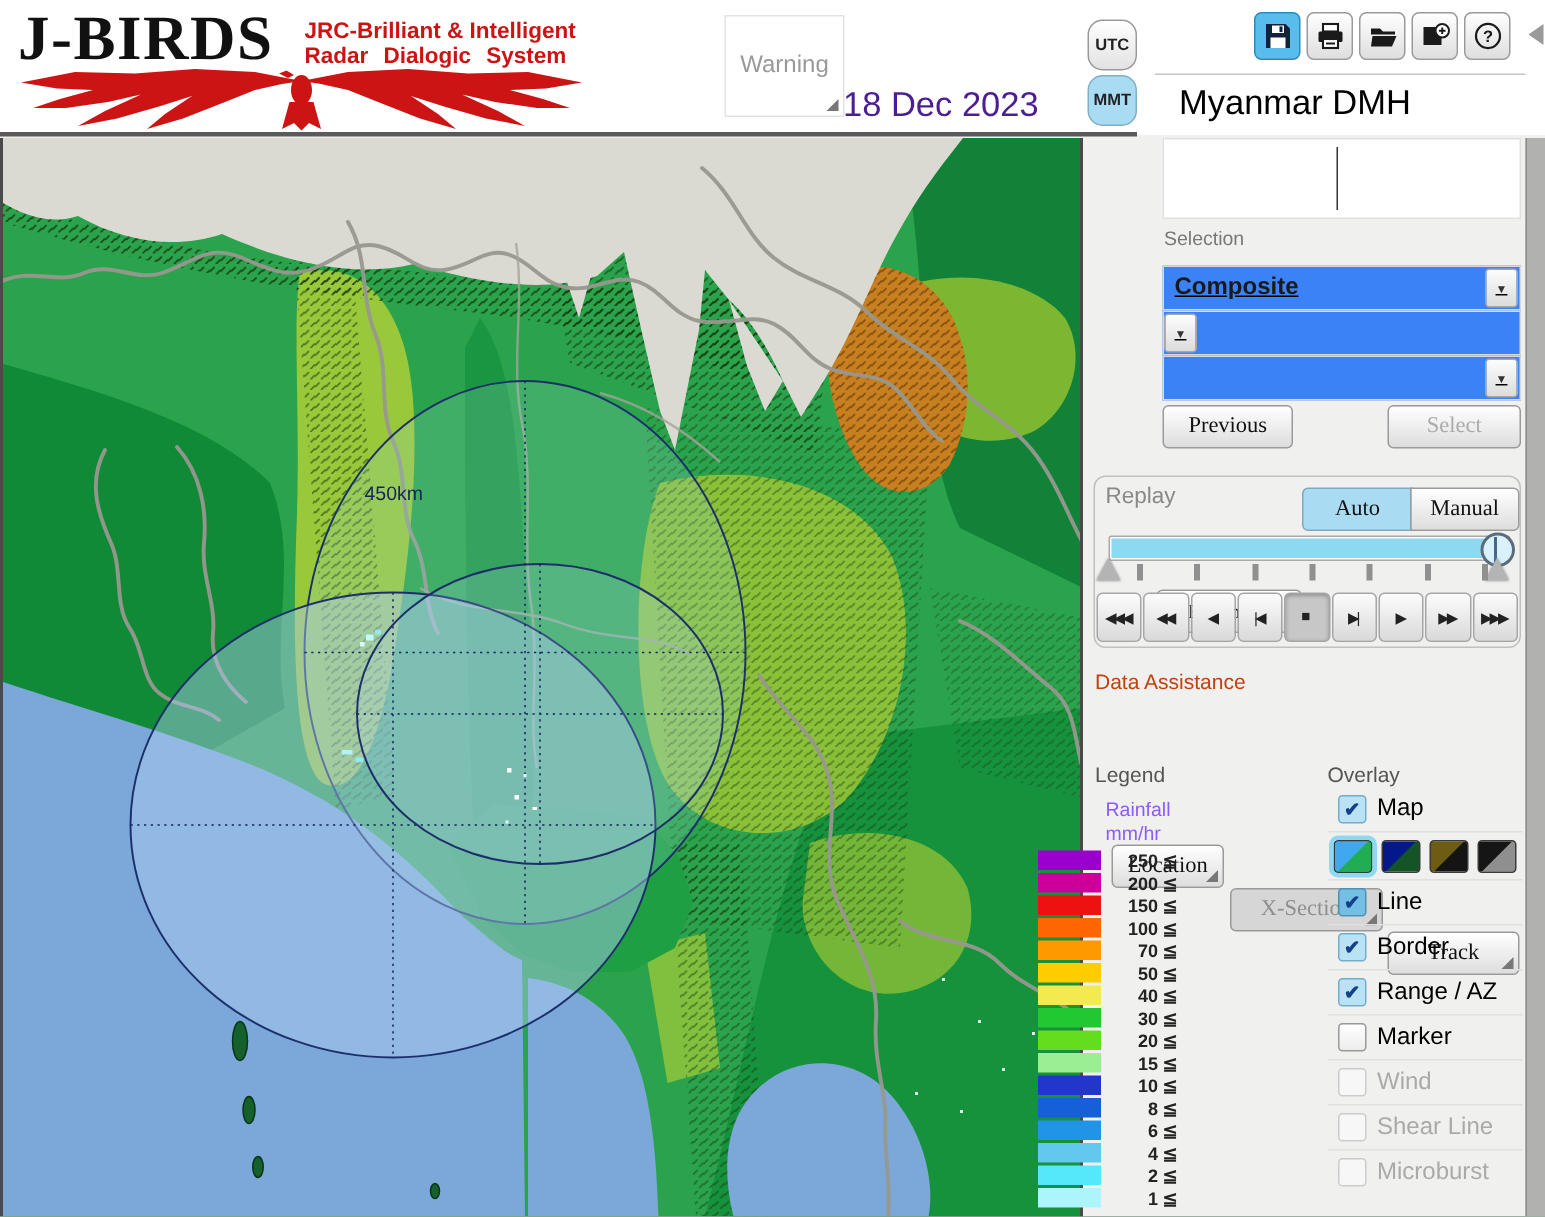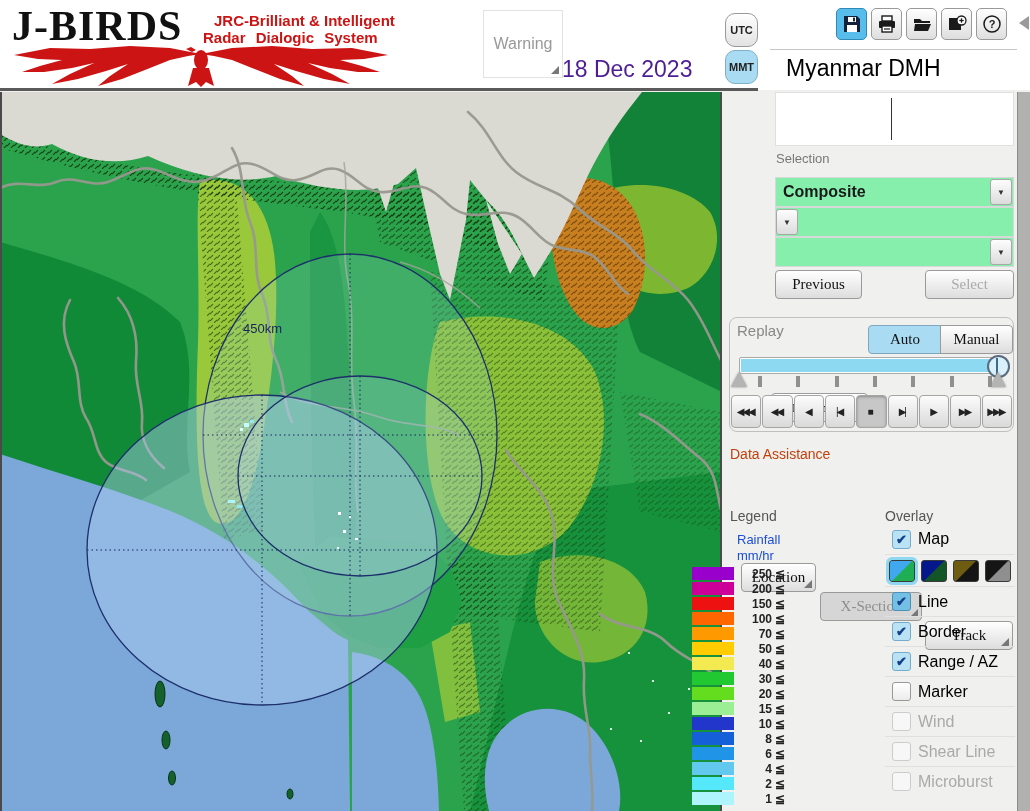--- a/index.html
+++ b/index.html
@@ -5,21 +5,21 @@
   html,body{margin:0;padding:0;background:#888;}
   .app{position:relative;width:1030px;height:811px;overflow:hidden;background:#f0f0ee;
        font-family:"Liberation Sans",sans-serif;-webkit-font-smoothing:antialiased;}
   .abs{position:absolute;}
 
   
   .header{left:0;top:0;width:1030px;height:90px;background:#fff;}
   .header-rule{left:0;top:88px;width:758px;height:3px;background:#5a5a5a;}
   .logo-title{left:12px;top:2px;font-family:"Liberation Serif",serif;font-weight:bold;
               font-size:42px;color:#111;letter-spacing:1px;}
-  .logo-sub{left:214px;top:12px;color:#cc1414;font-weight:bold;font-size:15px;line-height:17px;}
+  .logo-sub{left:203px;top:12px;color:#cc1414;font-weight:bold;font-size:15px;line-height:17px;}
   .logo-sub2{left:203px;top:29px;color:#cc1414;font-weight:bold;font-size:15px;word-spacing:6px;}
   .eagle{left:10px;top:46px;}
   .warning-btn{left:483px;top:10px;width:78px;height:66px;background:#fff;border:1px solid #e3e3e3;
                color:#999;font-size:16px;display:flex;align-items:center;justify-content:center;}
   .corner{position:relative;}
   .corner::after{content:"";position:absolute;right:3px;bottom:3px;width:0;height:0;
                  border-left:8px solid transparent;border-bottom:8px solid #777;}
   .clock-time{left:568px;top:2px;width:150px;font-size:43px;color:#3c3c3c;letter-spacing:1px;}
   .clock-date{left:562px;top:56px;width:158px;font-size:23px;color:#4c1d95;white-space:nowrap;}
   .tz-btn{width:31px;height:32px;border-radius:10px;border:1px solid #999;font-size:11px;font-weight:bold;
@@ -47,21 +47,21 @@
                   border-top:1px solid #aaa;border-bottom:1px solid #fff;}
 
   
   .side-bg{left:722px;top:92px;width:308px;height:719px;background:#f0f0ee;}
   .right-strip{left:1017px;top:92px;width:13px;height:719px;background:#b1b1af;border-left:1px solid #8c8c8c;}
   .panel-rule{left:770px;top:49px;width:247px;height:1px;background:#c6c6c6;}
   .site-name{left:786px;top:55px;font-size:23px;color:#000;}
   .white-box{left:775px;top:92px;width:237px;height:52px;background:#fff;border:1px solid #e0e0e0;}
   .cursor-line{left:891px;top:98px;width:1px;height:42px;background:#333;}
   .sec-label{font-size:13px;color:#777;}
-  .dd-row{left:775px;width:237px;height:28px;background:#86efac;border:1px solid #d8d8d8;display:flex;align-items:center;}
+  .dd-row{left:775px;width:237px;height:28px;background:#3b82f6;border:1px solid #d8d8d8;display:flex;align-items:center;text-decoration:underline;}
   .dd-val{flex:1;padding-left:7px;font-size:16px;font-weight:bold;color:#1a1a1a;white-space:nowrap;overflow:hidden;}
   .dd-arrow{width:20px;height:24px;margin-right:1px;border:1px solid #a8a8a8;border-radius:3px;
             background:linear-gradient(#fdfdfd,#dcdcdc);display:flex;align-items:center;justify-content:center;
             font-size:8px;color:#333;}
   .btn{border:1px solid #9a9a9a;border-radius:4px;background:linear-gradient(#ffffff,#dddddd);
        color:#111;font-size:15px;display:flex;align-items:center;justify-content:center;font-family:Liberation Serif, serif;}
   .btn.blue{background:#a9dcf2;border-color:#7fa8c0;}
   .btn.dis{color:#aaa;}
   .btn.gray{background:#d6d6d6;color:#8e8e8e;}
 
@@ -73,21 +73,21 @@
                background:#d8f1fb;}
   .prog-handle::after{content:"";position:absolute;left:7px;top:1px;width:1.5px;bottom:1px;background:#44688c;}
   .end-tri{width:0;height:0;border-left:8px solid transparent;border-right:8px solid transparent;
            border-bottom:15px solid #b4b4b4;filter:drop-shadow(0 0 1px #888);}
   .tick{position:absolute;top:2px;width:4px;height:11px;background:#909090;}
   .pb-row{left:731px;top:395px;width:281px;height:33px;display:flex;gap:1px;}
   .pb-btn{flex:1;border:1px solid #a5a5a5;border-radius:4px;background:linear-gradient(#fcfcfc,#d9d9d9);
           display:flex;align-items:center;justify-content:center;font-size:10px;color:#222;
           letter-spacing:-2px;padding-right:2px;white-space:nowrap;}
   .pb-btn.pressed{background:#c7c7c7;box-shadow:inset 0 1px 3px rgba(0,0,0,.3);letter-spacing:0;}
-  .legend-title{font-size:13px;color:#1d4ed8;line-height:16px;}
+  .legend-title{font-size:13px;color:#8b5cf6;line-height:16px;}
   .lg-row{display:flex;align-items:center;height:15px;}
   .lg-swatch{width:42px;height:13px;margin-right:4px;}
   .lg-val{width:34px;text-align:right;font-size:12px;color:#222;}
   .lg-lte{font-size:12px;color:#222;margin-left:3px;}
 
   .ov-list{left:885px;top:524px;width:130px;}
   .ov-row{display:flex;align-items:center;height:29px;border-top:1px solid #e0e0e0;}
   .ov-row.first{border-top:none;height:30px;}
   .ov-label{font-size:16px;color:#000;}
   .ov-row.dis .ov-label{color:#aaa;}

